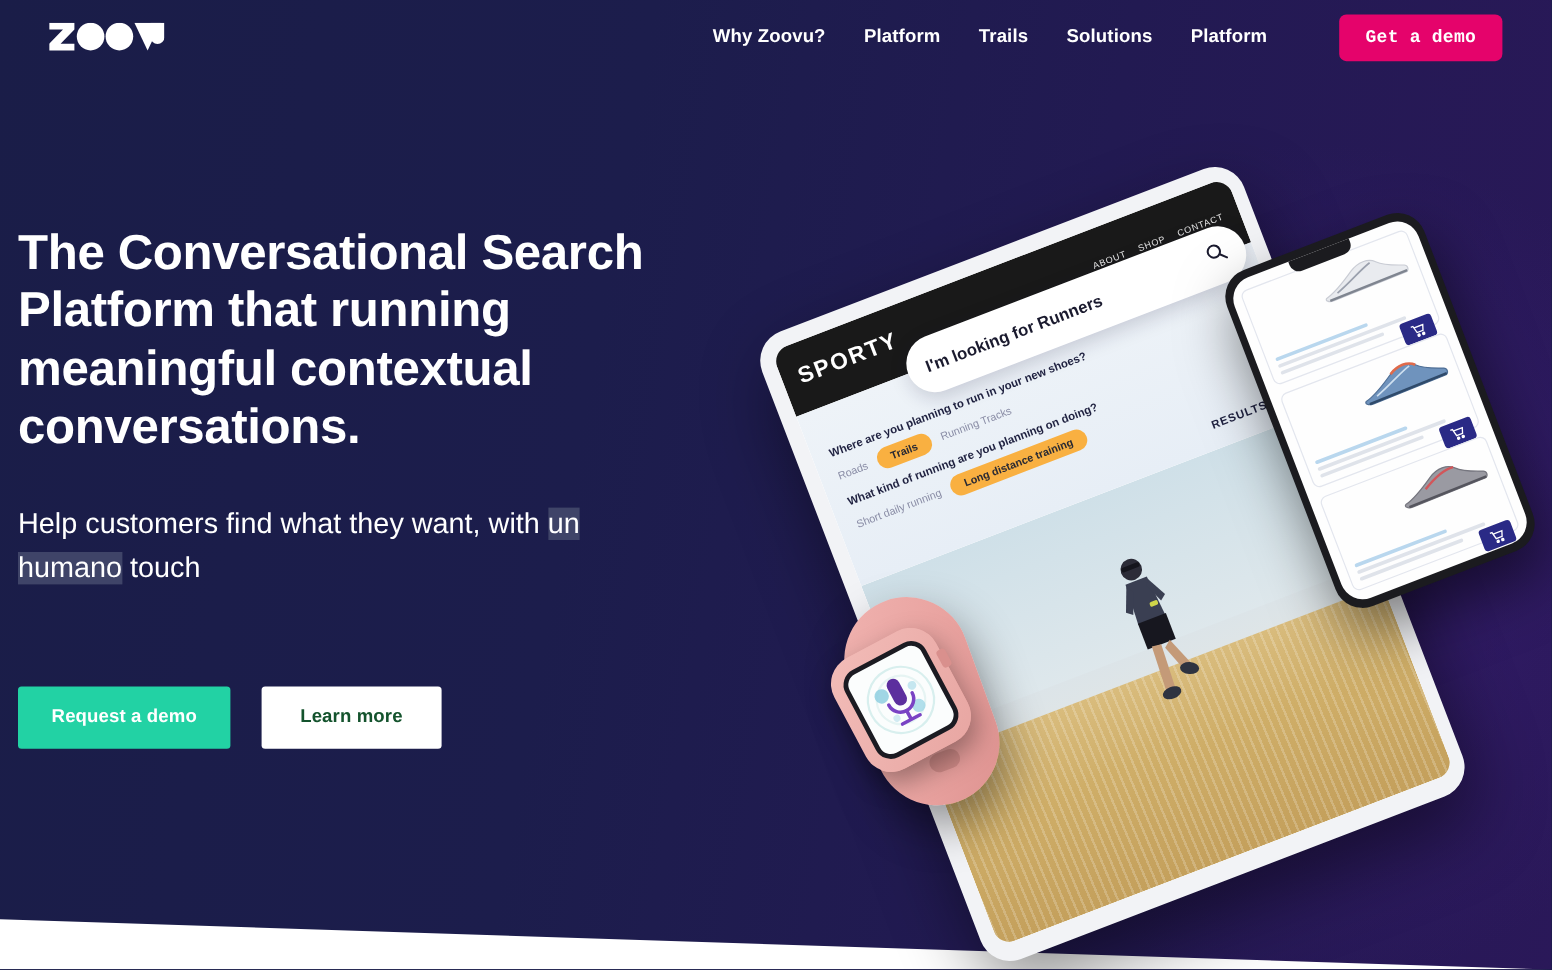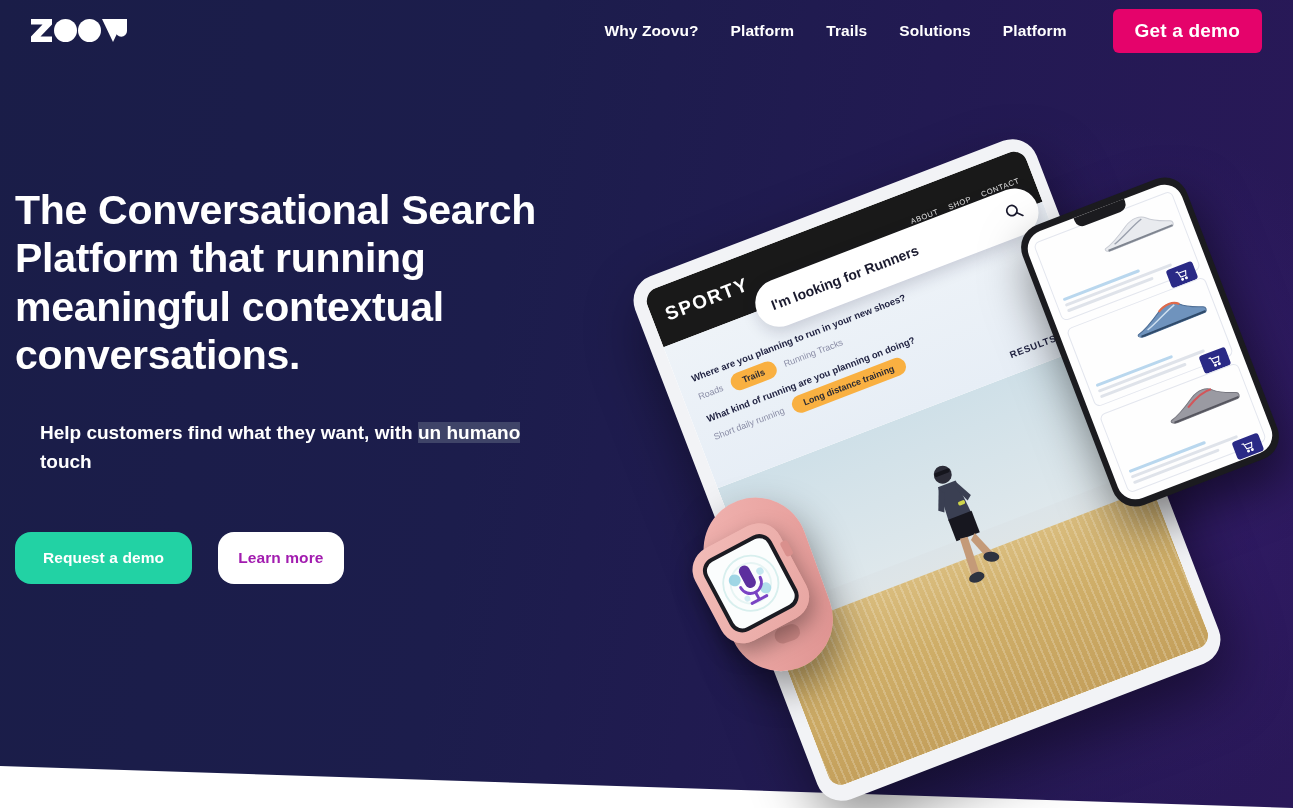--- a/index.html
+++ b/index.html
@@ -29,59 +29,59 @@
   
   .wedge {
     position: absolute; left: 0; bottom: 0; width: 100%; height: 90px;
     pointer-events: none;
   }
 
   
   .header {
     position: absolute; top: 0; left: 0; right: 0; height: 62px;
     display: flex; align-items: center;
-    padding: 0 31px;
+    padding: 0 41px;
     z-index: 40;
   }
   .logo { display: flex; align-items: flex-end; gap: 2px; height: 22px; margin-top: 2px; }
   .logo svg { display: block; }
 
   .nav { margin-left: auto; display: flex; align-items: center; gap: 0; }
   .nav-item {
     color: #ffffff; font-size: 15.5px; font-weight: 600; letter-spacing: .1px;
     padding: 8px 16px; cursor: pointer; white-space: nowrap;
   }
   .cta-demo {
-    margin-left: 30px;
+    margin-left: 44px;
     background: #e5036b; color: #fff;
-    font-size: 19px; font-weight: 700; letter-spacing: .2px;
+    font-size: 15px; font-weight: 700; letter-spacing: .2px;
     padding: 11px 22px; border: none; border-radius: 6px; cursor: pointer;
-    font-family: Liberation Sans, sans-serif;
+    font-family: Liberation Mono, monospace;
   }
 
   
   .copy { position: absolute; left: 15px; top: 186px; width: 560px; z-index: 30; }
   .headline {
     color: #fff; font-size: 41px; line-height: 1.18; font-weight: 700;
     letter-spacing: -.3px;
   }
   .subhead {
-    color: #ffffff; font-size: 19px; line-height: 1.55; font-weight: 700;
-    margin-top: 38px; max-width: 515px; margin-left: 25px;
+    color: #ffffff; font-size: 24px; line-height: 1.55; font-weight: 400;
+    margin-top: 38px; max-width: 515px;
   }
   .sel { background: #3f4468; color: #fff; }
 
   .btn-row { display: flex; gap: 26px; margin-top: 56px; }
   .btn {
-    border: none; border-radius: 16px; cursor: pointer;
+    border: none; border-radius: 3px; cursor: pointer;
     font-family: "Liberation Sans", sans-serif;
-    font-size: 15.5px; font-weight: 700; letter-spacing: .1px;
+    font-size: 15.5px; font-weight: 700; letter-spacing: .1px; margin-top: 24px;
   }
   .btn-primary { background: #22d2a4; color: #fff; padding: 17px 28px; }
-  .btn-secondary { background: #ffffff; color: #a21caf; padding: 17px 20px; }
+  .btn-secondary { background: #ffffff; color: #14532d; padding: 17px 32px; }
 
   
   .devices { position: absolute; left: 640px; top: 120px; width: 660px; height: 660px; z-index: 20; }
 
   
   .tablet {
     position: absolute; left: 72px; top: 70px;
     width: 430px; height: 560px;
     background: #f2f3f6;
     border-radius: 26px;

